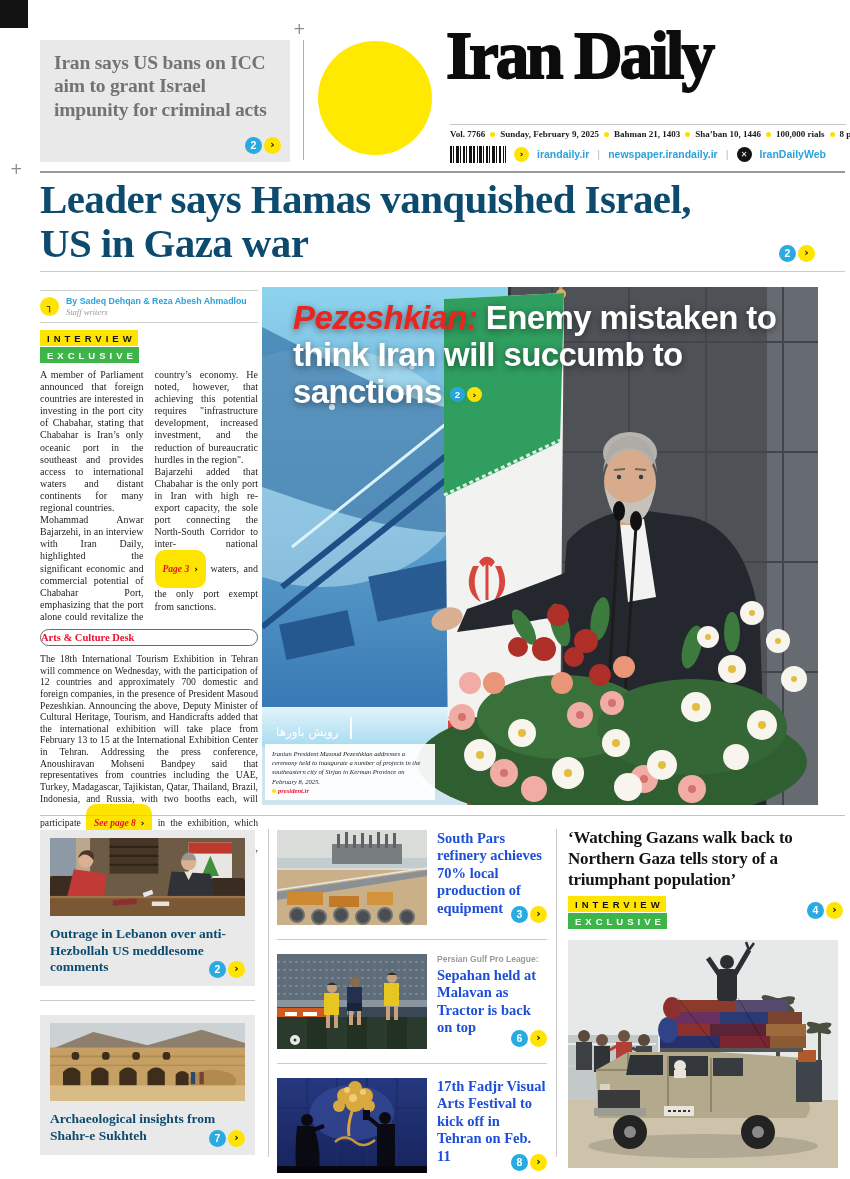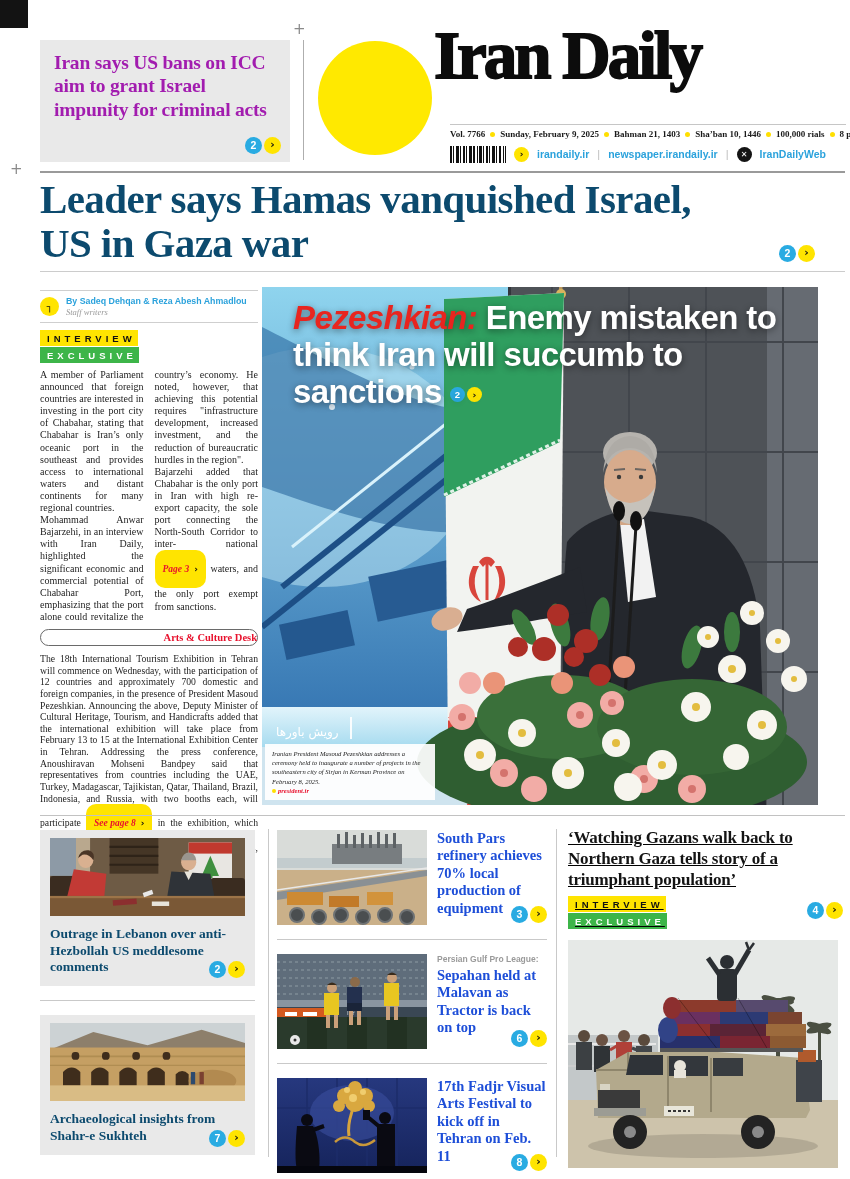--- a/index.html
+++ b/index.html
@@ -6,26 +6,26 @@
   html,body { width:850px; height:1179px; }
   body { position:relative; background:#fff; font-family:"Liberation Serif", serif; overflow:hidden; }
   .abs { position:absolute; }
 
   
   #corner-square { left:0; top:0; width:28px; height:28px; background:#131313; }
   .plus-mark { color:#8a8a8a; font:400 15px "DejaVu Sans", sans-serif; }
 
   
   #teaser { left:40px; top:40px; width:250px; height:122px; background:#e9e9e9; }
-  #teaser h2 { font:700 19.5px/1.2 "Liberation Serif", serif; color:#a21caf; padding:11px 12px 0 14px; letter-spacing:-0.2px; }
+  #teaser h2 { font:700 19.5px/1.2 "Liberation Serif", serif; color:#737373; padding:11px 12px 0 14px; letter-spacing:-0.2px; }
   #teaser .badges { position:absolute; right:9px; bottom:8px; }
 
   #top-vdiv { left:303px; top:40px; width:1px; height:120px; background:#aeaeae; }
   #logo-circle { left:318px; top:41px; width:114px; height:114px; border-radius:50%; background:#ffe900; }
-  #wordmark { left:434px; top:22px; font:700 67px/1 "Liberation Serif", serif; letter-spacing:-3px; color:#0c0c0c; -webkit-text-stroke:1.8px #0c0c0c; white-space:nowrap; }
+  #wordmark { left:446px; top:22px; font:700 67px/1 "Liberation Serif", serif; letter-spacing:-3px; color:#0c0c0c; -webkit-text-stroke:1.8px #0c0c0c; white-space:nowrap; }
   #mast-rule { left:450px; top:124px; width:396px; height:1px; background:#c6c6c6; }
   #mast-info { left:450px; top:129px; width:398px; display:flex; align-items:center; font:700 9px "Liberation Serif", serif; color:#1a1a1a; white-space:nowrap; }
   .ydot { display:inline-block; width:5px; height:5px; border-radius:50%; background:#ffdf00; margin:0 5px; flex:none; }
   #mast-social { left:450px; top:144px; display:flex; align-items:center; gap:8px; height:20px; }
   .mast-arrow { width:15px; height:15px; border-radius:50%; background:#ffe400; color:#111; font:700 9px/15px "DejaVu Sans", sans-serif; text-align:center; }
   .mlink { color:#2ba2dc; font:700 10.5px "Liberation Sans", sans-serif; }
   .msep { color:#bdbdbd; font:400 11px "Liberation Sans", sans-serif; }
   .x-circ { width:15px; height:15px; border-radius:50%; background:#141414; color:#fff; font:700 8px/15px "DejaVu Sans", sans-serif; text-align:center; }
   #head-rule { left:40px; top:171px; width:805px; height:2px; background:#9a9a9a; }
 
@@ -50,21 +50,21 @@
   .byrole { color:#9b9b9b; font:italic 8.5px "Liberation Serif", serif; display:block; margin-top:1px; }
   .tagblock { margin:7px 0 6px; }
   .tag-y { display:block; width:max-content; background:#ffe400; color:#111; font:700 9.5px "Liberation Sans", sans-serif; letter-spacing:4px; padding:2.5px 2px 2.5px 7px; }
   .tag-g { display:block; width:max-content; background:#3db549; color:#fff; font:700 9.5px "Liberation Sans", sans-serif; letter-spacing:4px; padding:2.5px 2px 2.5px 7px; margin-top:1px; }
   .body-sm { font:10px/1.21 "Liberation Serif", serif; text-align:justify; color:#1d1d1d; white-space:pre-line; }
   .twocol { column-count:2; column-gap:11px; }
   .page-pill { display:inline-flex; align-items:center; gap:5px; background:#ffe400; border-radius:10px; padding:14px 8px; white-space:nowrap; vertical-align:baseline; }
   .page-pill i { font:italic 700 9.5px "Liberation Serif", serif; color:#e8112d; }
   .page-pill b { font:700 9px "DejaVu Sans", sans-serif; color:#111; }
   .a2-head { font:700 17.5px/1.2 "Liberation Serif", serif; color:#141414; margin-top:14px; letter-spacing:-0.2px; }
-  .desk-pill { border:1px solid #6a6a6a; border-radius:10px; text-align:right; color:#e8112d; font:700 10.5px "Liberation Serif", serif; padding:2px 0; margin:6px 0 7px; }
+  .desk-pill { border:1px solid #6a6a6a; border-radius:10px; text-align:left; color:#e8112d; font:700 10.5px "Liberation Serif", serif; padding:2px 0; margin:6px 0 7px; }
   .body-sm2 { font:9.7px/1.2 "Liberation Serif", serif; text-align:justify; color:#1d1d1d; white-space:pre-line; }
 
   
   #main-photo { left:262px; top:287px; width:556px; height:518px; overflow:hidden; background:#4e5257; }
   #overlay-head { position:absolute; left:31px; top:13px; width:508px; font:700 33px/1.12 "Liberation Sans", sans-serif; color:#fff; letter-spacing:-0.6px; text-shadow:0 2px 7px rgba(0,0,0,.45); }
   #overlay-head .red-k { color:#e8251f; font-style:italic; }
   #overlay-head .badges { display:inline-flex; vertical-align:middle; margin-left:8px; }
   #photo-caption { position:absolute; left:3px; bottom:5px; width:170px; background:rgba(255,255,255,.93); padding:5px 7px; font:italic 6.6px/1.4 "Liberation Serif", serif; color:#222; }
   #photo-caption .credit { color:#e8112d; font-weight:700; }
   .ydot-sm { display:inline-block; width:4px; height:4px; border-radius:50%; background:#ffdf00; margin-right:2px; }
@@ -78,21 +78,21 @@
   .card { background:#e9e9e9; padding:8px 10px 10px; position:relative; }
   .card h3 { font:700 13.5px/1.24 "Liberation Serif", serif; color:#0c4a6e; margin-top:6px; width:180px; }
   .card .badges { position:absolute; right:10px; bottom:8px; }
   .b-rule { height:1px; background:#c9c9c9; margin:14px 0; }
   #bcol2 { position:absolute; left:237px; top:3px; width:270px; }
   .mitem { display:flex; gap:10px; }
   .mtext { flex:1; position:relative; min-height:95px; }
   .mtext h3 { font:700 14.5px/1.2 "Liberation Serif", serif; color:#1d4ed8; }
   .kicker { font:700 8.5px "Liberation Sans", sans-serif; color:#9a9a9a; margin-bottom:3px; }
   .mtext .badges { position:absolute; right:0; bottom:2px; }
-  #bcol3 { position:absolute; left:528px; top:0; width:277px;text-decoration:underline; }
+  #bcol3 { position:absolute; left:528px; top:0; width:277px; }
   #bcol3 h3 { font:700 17px/1.24 "Liberation Serif", serif; color:#141414; letter-spacing:-0.2px; }
   .tagrow { position:relative; margin-top:6px; height:36px; }
   .tagrow .badges { position:absolute; right:2px; top:6px; }
   #bcol3 svg { margin-top:8px; }
 </style>
 </head>
 <body>
 
 <div class="abs" id="corner-square"></div>
 <div class="abs plus-mark" style="left:293px; top:20px;">+</div>

